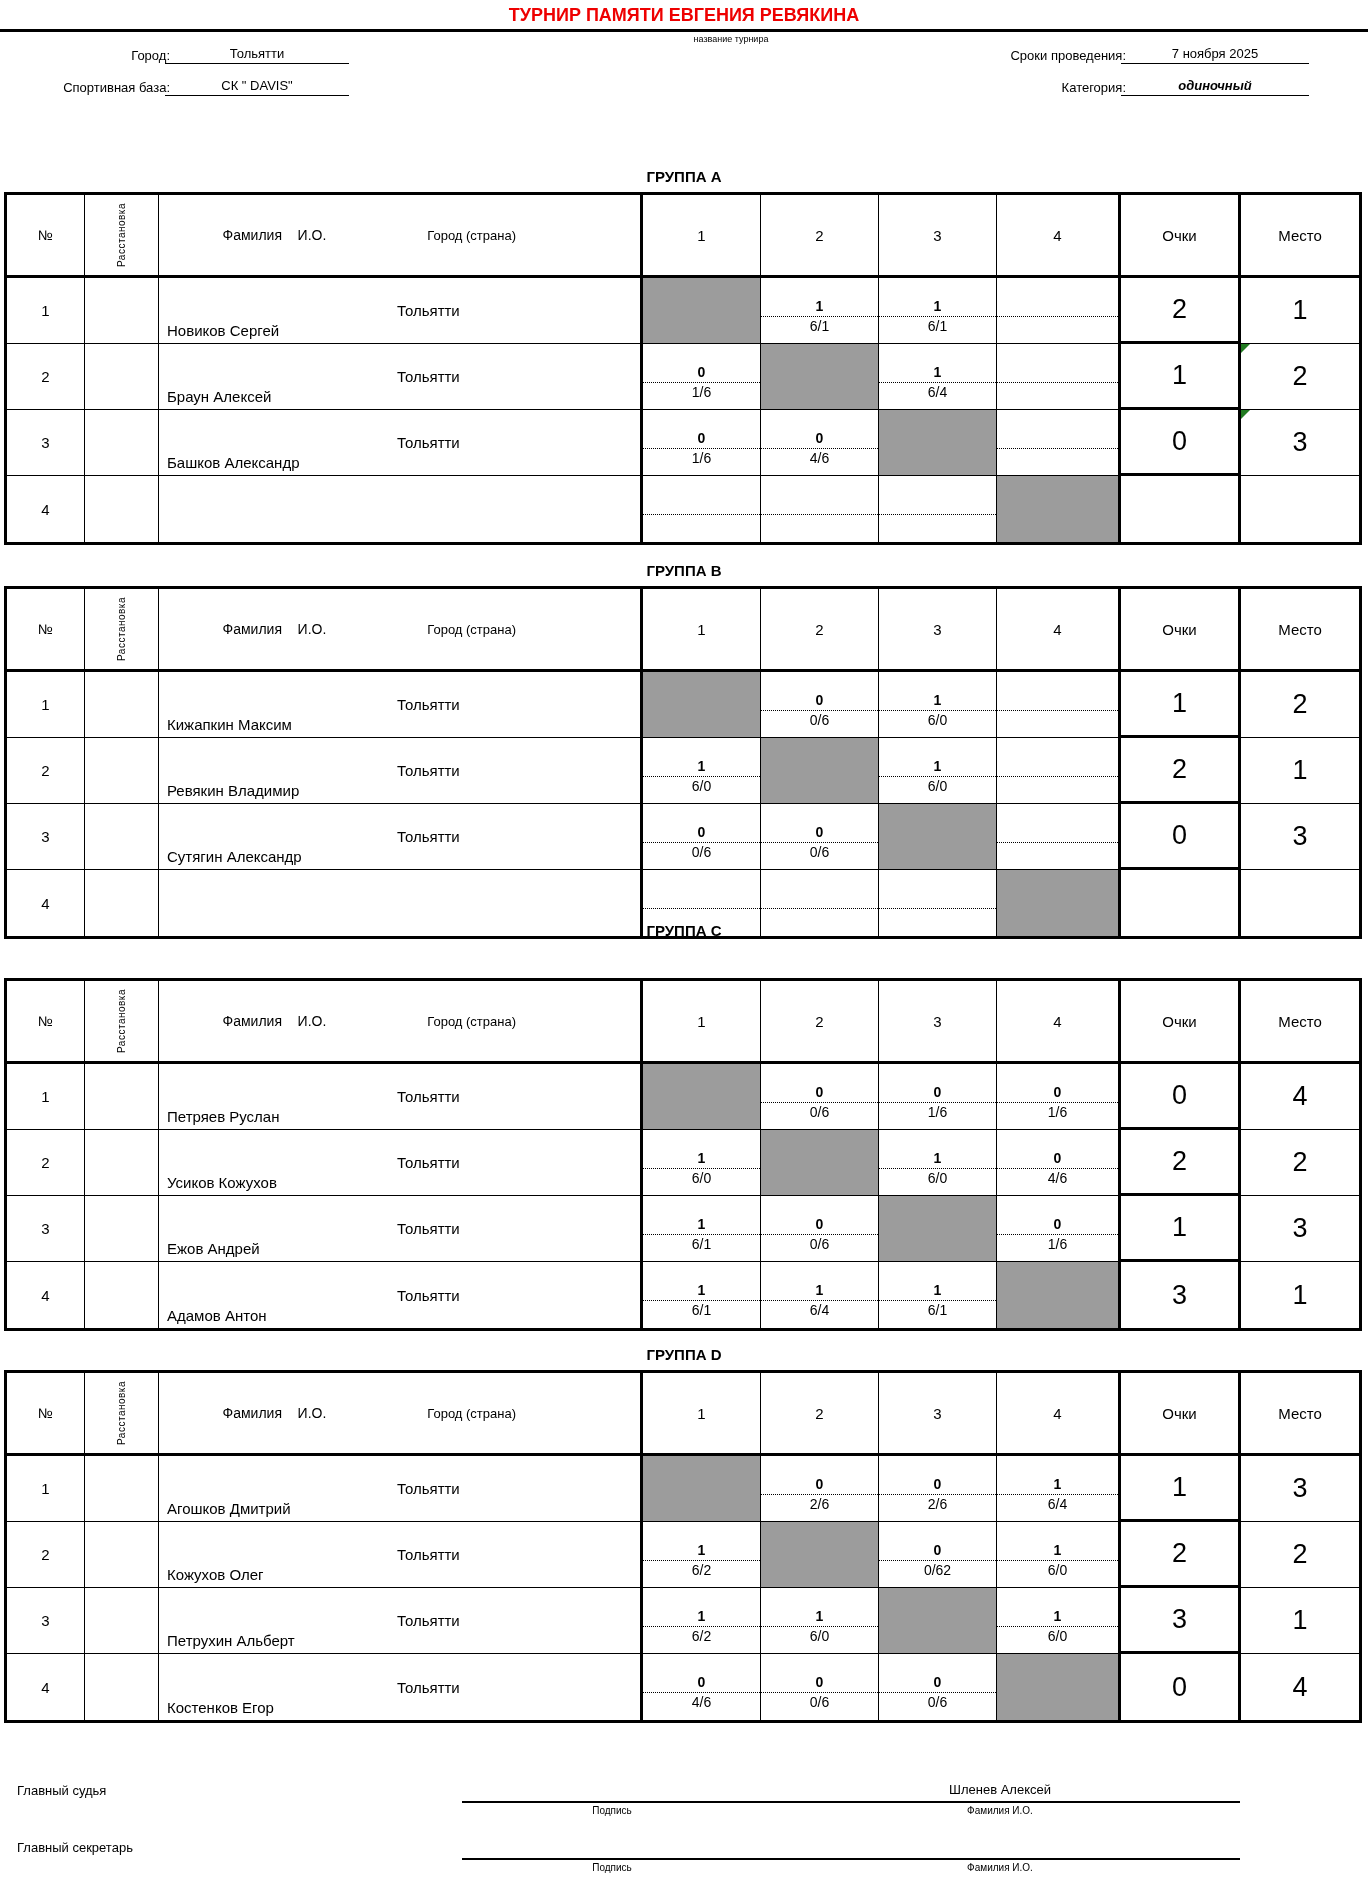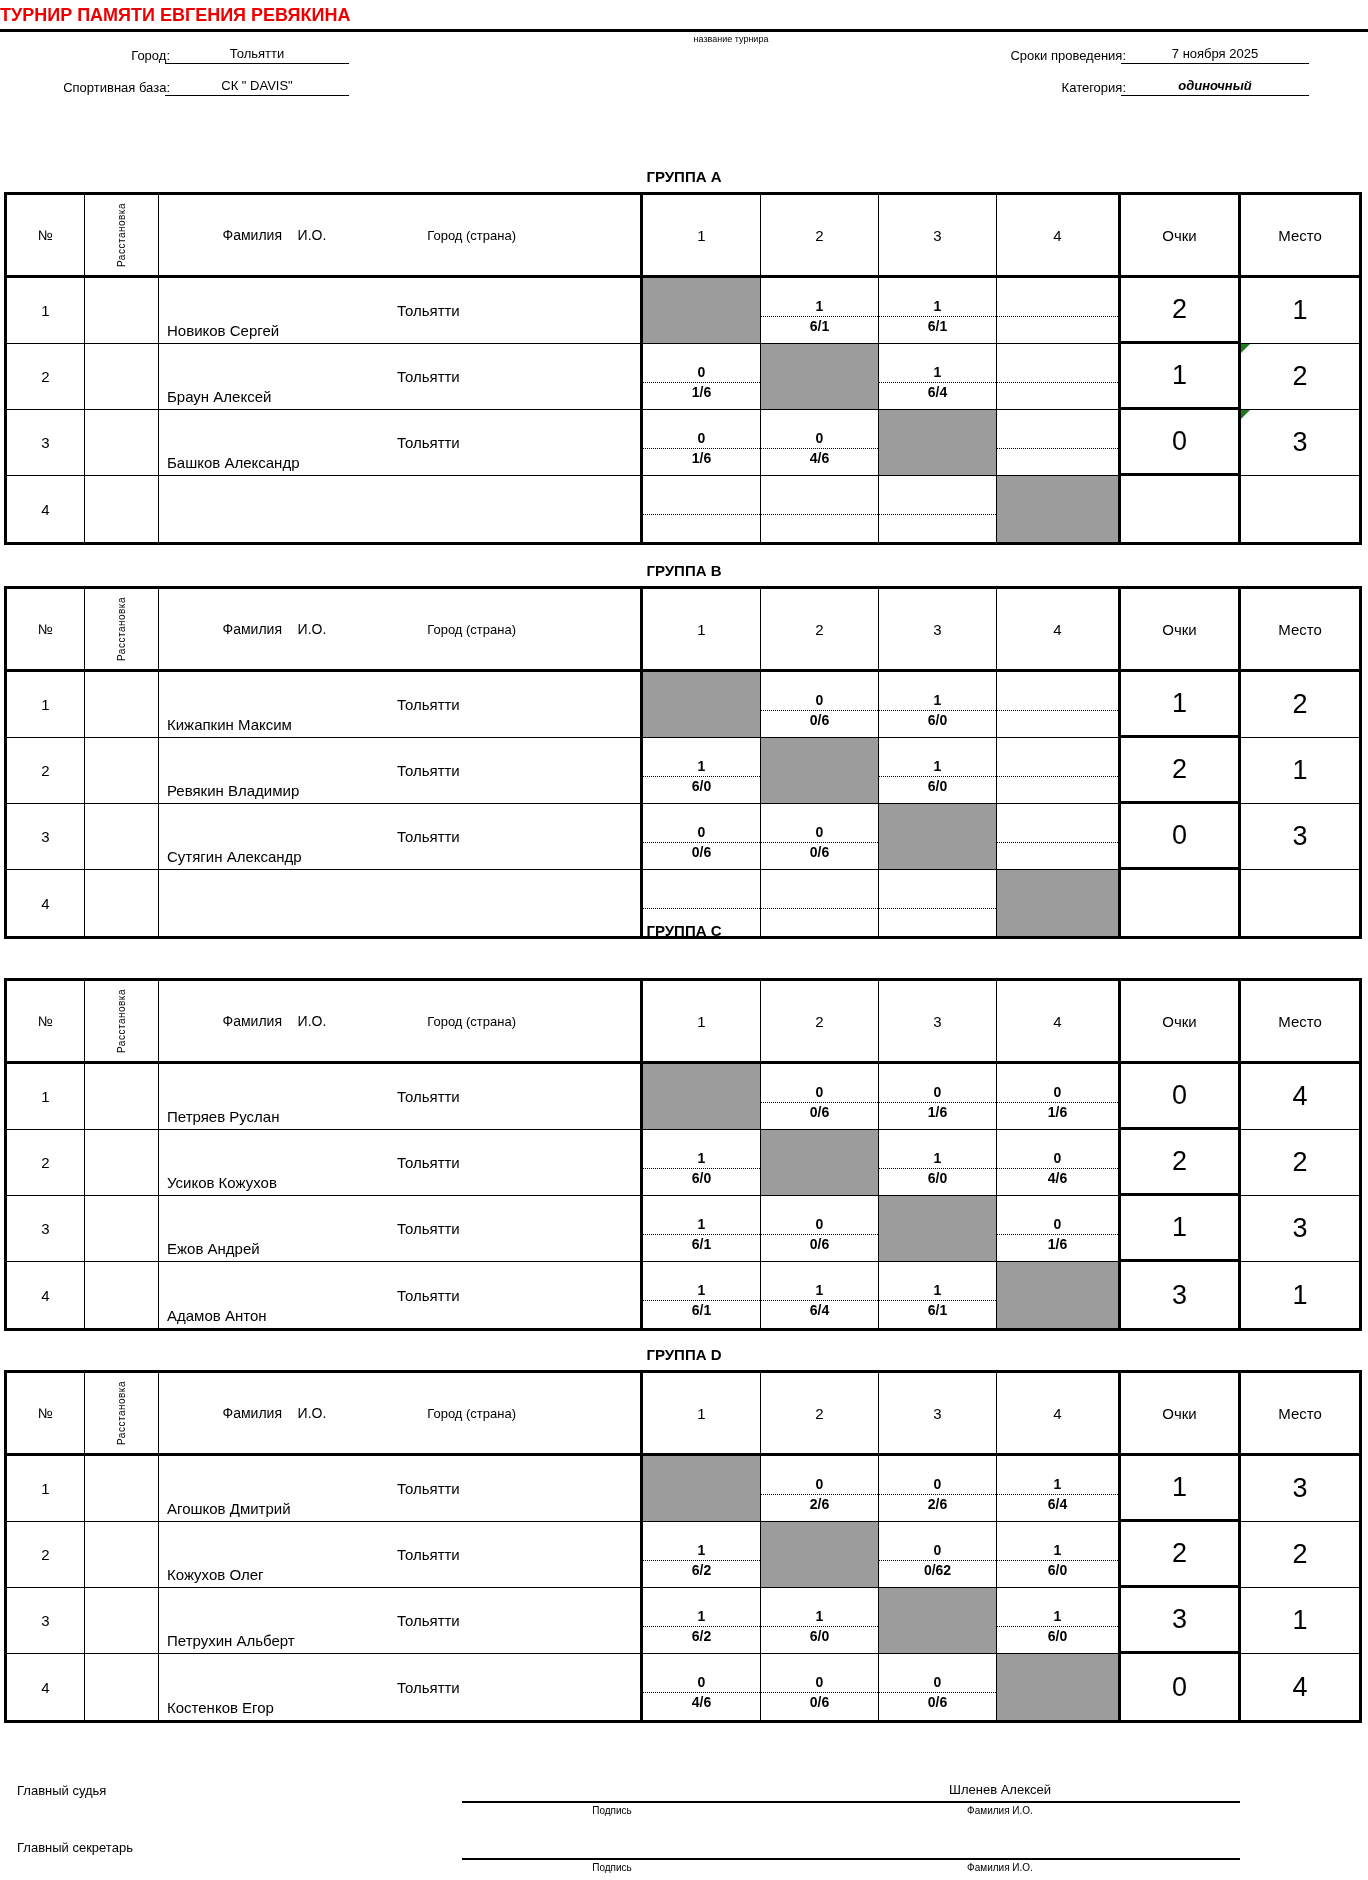--- a/index.html
+++ b/index.html
@@ -1,21 +1,21 @@
 <!DOCTYPE html>
 <html style="--red: #ee0000; --gray: #9c9c9c; --green: #217a21;"><head>
 <meta charset="utf-8">
 <style>
   html,body{margin:0;padding:0;}
   body{
     width:1368px;height:1880px;position:relative;background:#fff;overflow:hidden;
     font-family:"Liberation Sans",sans-serif;color:#000;
   }
   .abs{position:absolute;}
-  #title{top:5px;left:0;width:1368px;font-size:18px;font-weight:bold;color:var(--red,#e00);}
+  #title{top:5px;left:0;width:1368px;text-align:center;font-size:18px;font-weight:bold;color:var(--red,#e00);}
   #rule{top:29px;left:0;width:1368px;height:3px;background:#000;}
   #subtitle{top:34px;left:0;width:1368px;text-align:center;font-size:9px;margin-left:47px;}
   .lbl{font-size:13px;text-align:right;padding-left:9px;}
   .uval{border-bottom:1px solid #000;text-align:center;font-size:13px;padding-bottom:2px;}
   .bolditalic{font-weight:bold;font-style:italic;}
 
   
   .group-title{width:1368px;left:0;text-align:center;font-size:15px;font-weight:bold;}
   .group-table{
     left:4px;width:1358px;display:grid;box-sizing:border-box;
@@ -36,21 +36,21 @@
   .namehead{display:flex;align-items:center;}
   .fio{width:48%;text-align:center;font-size:14px;}
   .cityh{width:34%;text-align:center;font-size:13px;}
   .namec{display:flex;align-items:center;}
   .pname{position:absolute;left:8px;font-size:15px;white-space:nowrap;margin-top:40px;}
   .pcity{position:absolute;left:40%;width:32%;text-align:center;font-size:15px;}
   .h-opp{font-size:15px;}
   .h-pl{font-size:15px;}
   .score{display:flex;flex-direction:column;}
   .score .top{flex:0 0 36px;border-bottom:1px dotted #000;display:flex;align-items:flex-end;justify-content:center;font-weight:bold;font-size:14px;padding-bottom:2px;}
-  .score .bot{flex:1;display:flex;align-items:flex-start;justify-content:center;font-size:14px;padding-top:1px;font-weight:bold;}
+  .score .bot{flex:1;display:flex;align-items:flex-start;justify-content:center;font-size:14px;padding-top:1px;}
   .self{background:var(--gray,#9c9c9c);}
   .big{font-size:27px;}
   .tri{position:absolute;top:0;left:0;width:0;height:0;border-top:9px solid var(--green,#217a21);border-right:9px solid transparent;}
 
   
   .sigline{border-top:2px solid #000;height:0;}
   .sigcap{font-size:10px;text-align:center;}
   .signame{font-size:13px;text-align:center;}
 </style>
 </head>

